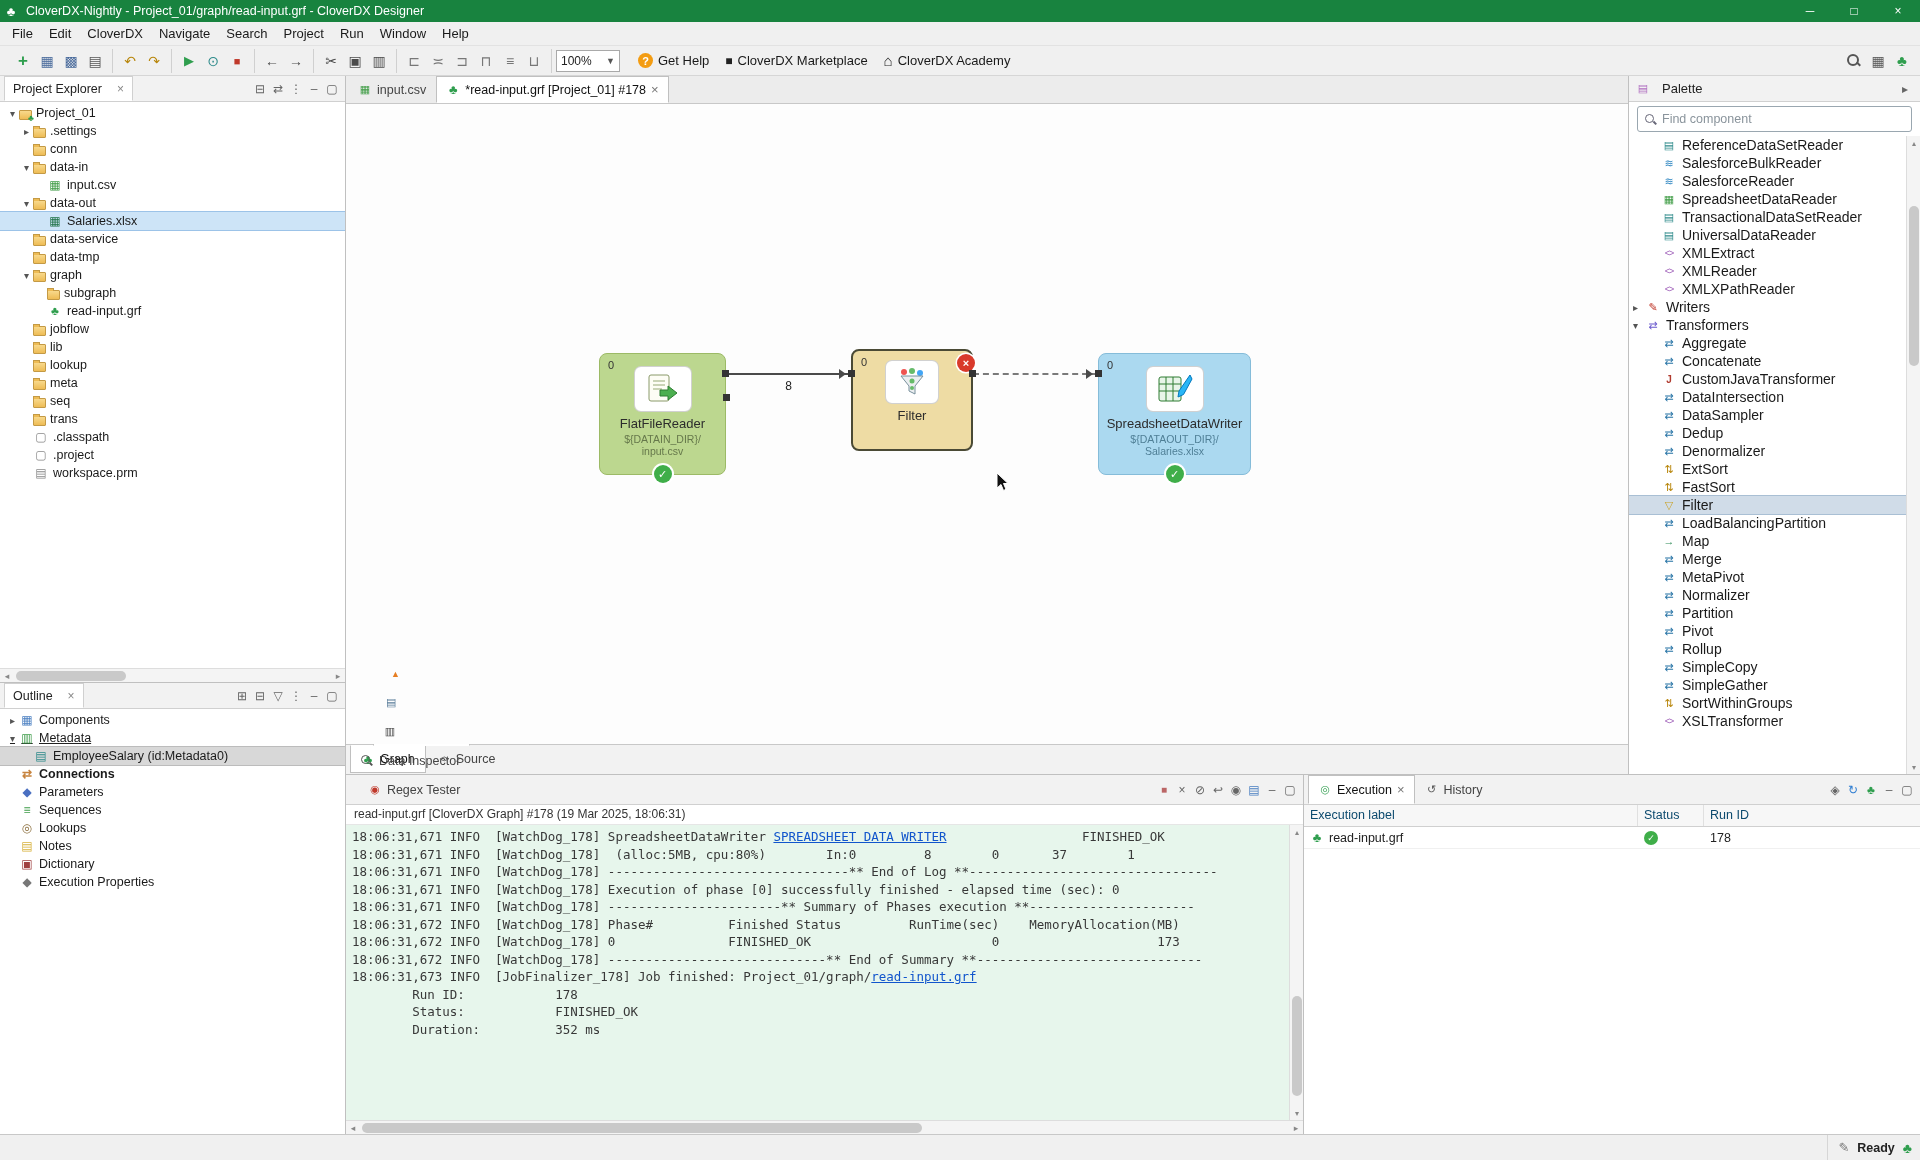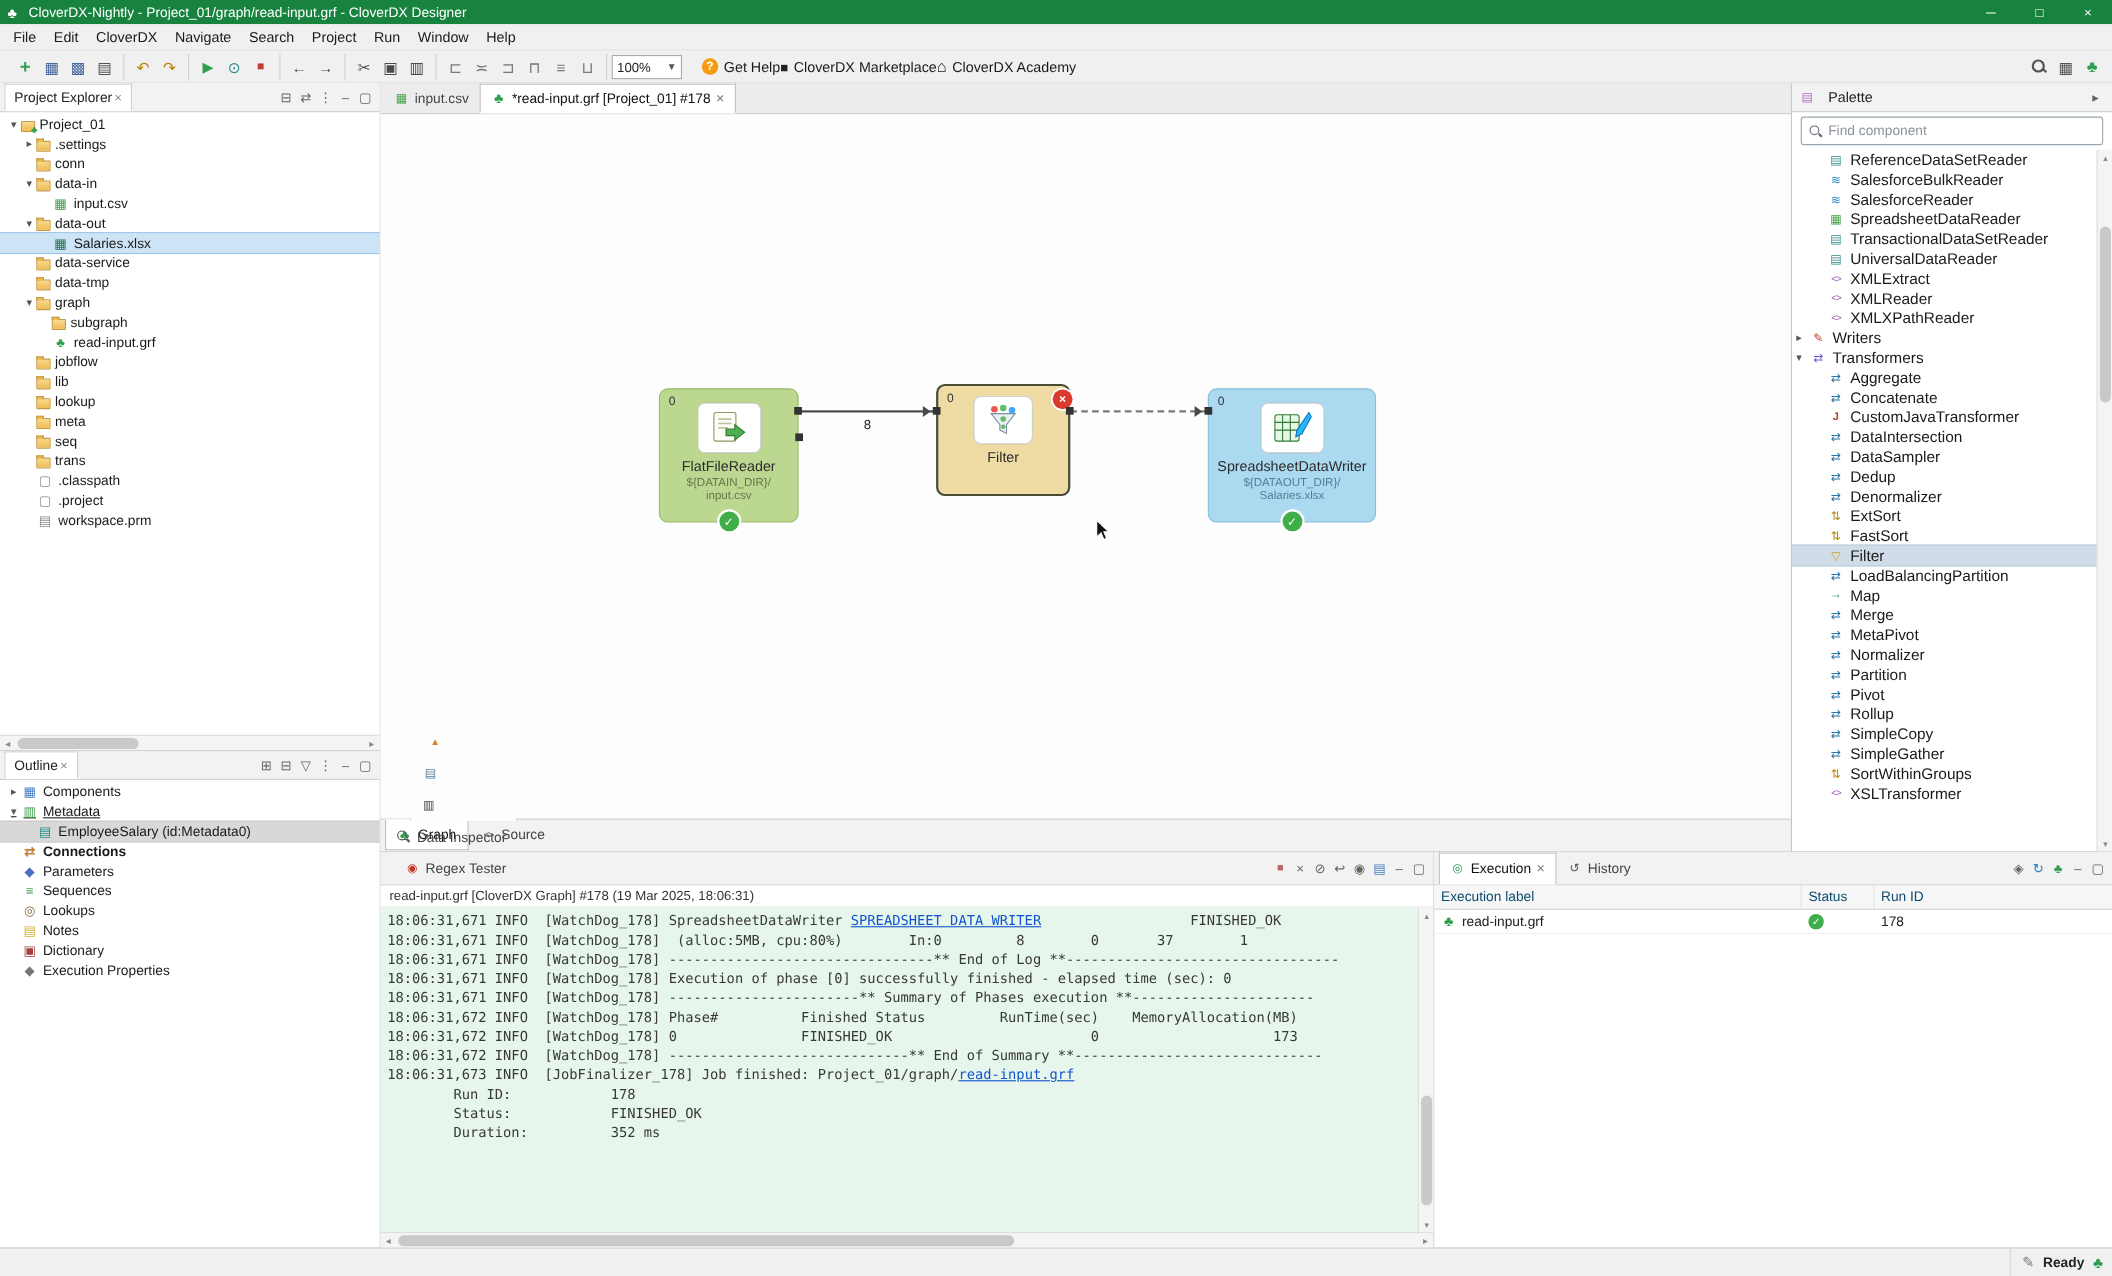--- a/index.html
+++ b/index.html
@@ -43,39 +43,39 @@
   .ti-align-top::before { content:"⊓"; color:#777; }
   .ti-align-middle::before { content:"≡"; color:#777; }
   .ti-align-bottom::before { content:"⊔"; color:#777; }
   .ti-layout::before { content:"▦"; color:#555; }
   .ti-clover::before { content:"♣"; color:#2f9e4e; font-size:15px; }
   .ti-search { position:relative; }
   .ti-search::before { content:""; position:absolute; left:5px; top:5px; width:8px; height:8px; border:2px solid #555; border-radius:50%; }
   .ti-search::after { content:""; position:absolute; left:14px; top:14px; width:5px; height:2px; background:#555; transform:rotate(45deg); }
   .zoom-select { display:flex; align-items:center; background:#fff; border:1px solid #a9a9a9; height:22px; width:64px; padding:0 4px; justify-content:space-between; font-size:12px; margin:0 4px; }
   .zoom-select .chev { font-size:9px; color:#555; }
-  .toolbar-links { display:flex; align-items:center; margin-left:14px; }
+  .toolbar-links { display:flex; align-items:center; margin-left:14px; gap:16px; }
   .tlink { display:flex; align-items:center; gap:5px; font-size:13px; color:#1a1a1a; cursor:default; }
   .li-help { width:15px; height:15px; border-radius:50%; background:#f39c12; color:#fff; font-weight:bold; font-size:11px; display:inline-flex; align-items:center; justify-content:center; }
   .li-help::before { content:"?"; }
   .li-marketplace::before { content:"■"; color:#222; font-size:12px; }
   .li-academy::before { content:"⌂"; color:#222; font-size:15px; }
   .toolbar-right { margin-left:auto; display:flex; align-items:center; }
 
   
   .main { flex:1; display:flex; min-height:0; }
   .left-col { width:346px; flex:none; display:flex; flex-direction:column; border-right:1px solid #c0c0c0; background:#fff; }
   .right-col { flex:1; display:flex; flex-direction:column; min-width:0; }
   .top-row { height:698px; display:flex; min-height:0; }
   .bottom-row { flex:1; display:flex; border-top:1px solid #c0c0c0; min-height:0; }
 
   
   .panel { display:flex; flex-direction:column; background:#fff; min-height:0; }
   .panel-header { height:26px; background:#f2f2f2; border-bottom:1px solid #d0d0d0; display:flex; align-items:center; padding:0 4px; flex:none; }
-  .ptab { display:flex; align-items:center; gap:0; height:25px; padding:0 8px; background:#fff; border:1px solid #d0d0d0; border-bottom:1px solid #fff; font-size:12.5px; color:#222; }
+  .ptab { display:flex; align-items:center; gap:13px; height:25px; padding:0 8px; background:#fff; border:1px solid #d0d0d0; border-bottom:1px solid #fff; font-size:12.5px; color:#222; }
   .ptab .pclose { color:#888; font-size:12px; margin-left:2px; }
   .panel-header .spacer { flex:1; }
   .hi { width:18px; height:18px; font-size:12px; color:#666; display:flex; align-items:center; justify-content:center; border-radius:2px; }
   .hi-collapse-all::before { content:"⊟"; }
   .hi-expand-all::before { content:"⊞"; }
   .hi-link-editor::before { content:"⇄"; }
   .hi-filter::before { content:"▽"; }
   .hi-view-menu::before { content:"⋮"; }
   .hi-minimize::before { content:"–"; }
   .hi-maximize::before { content:"▢"; }

